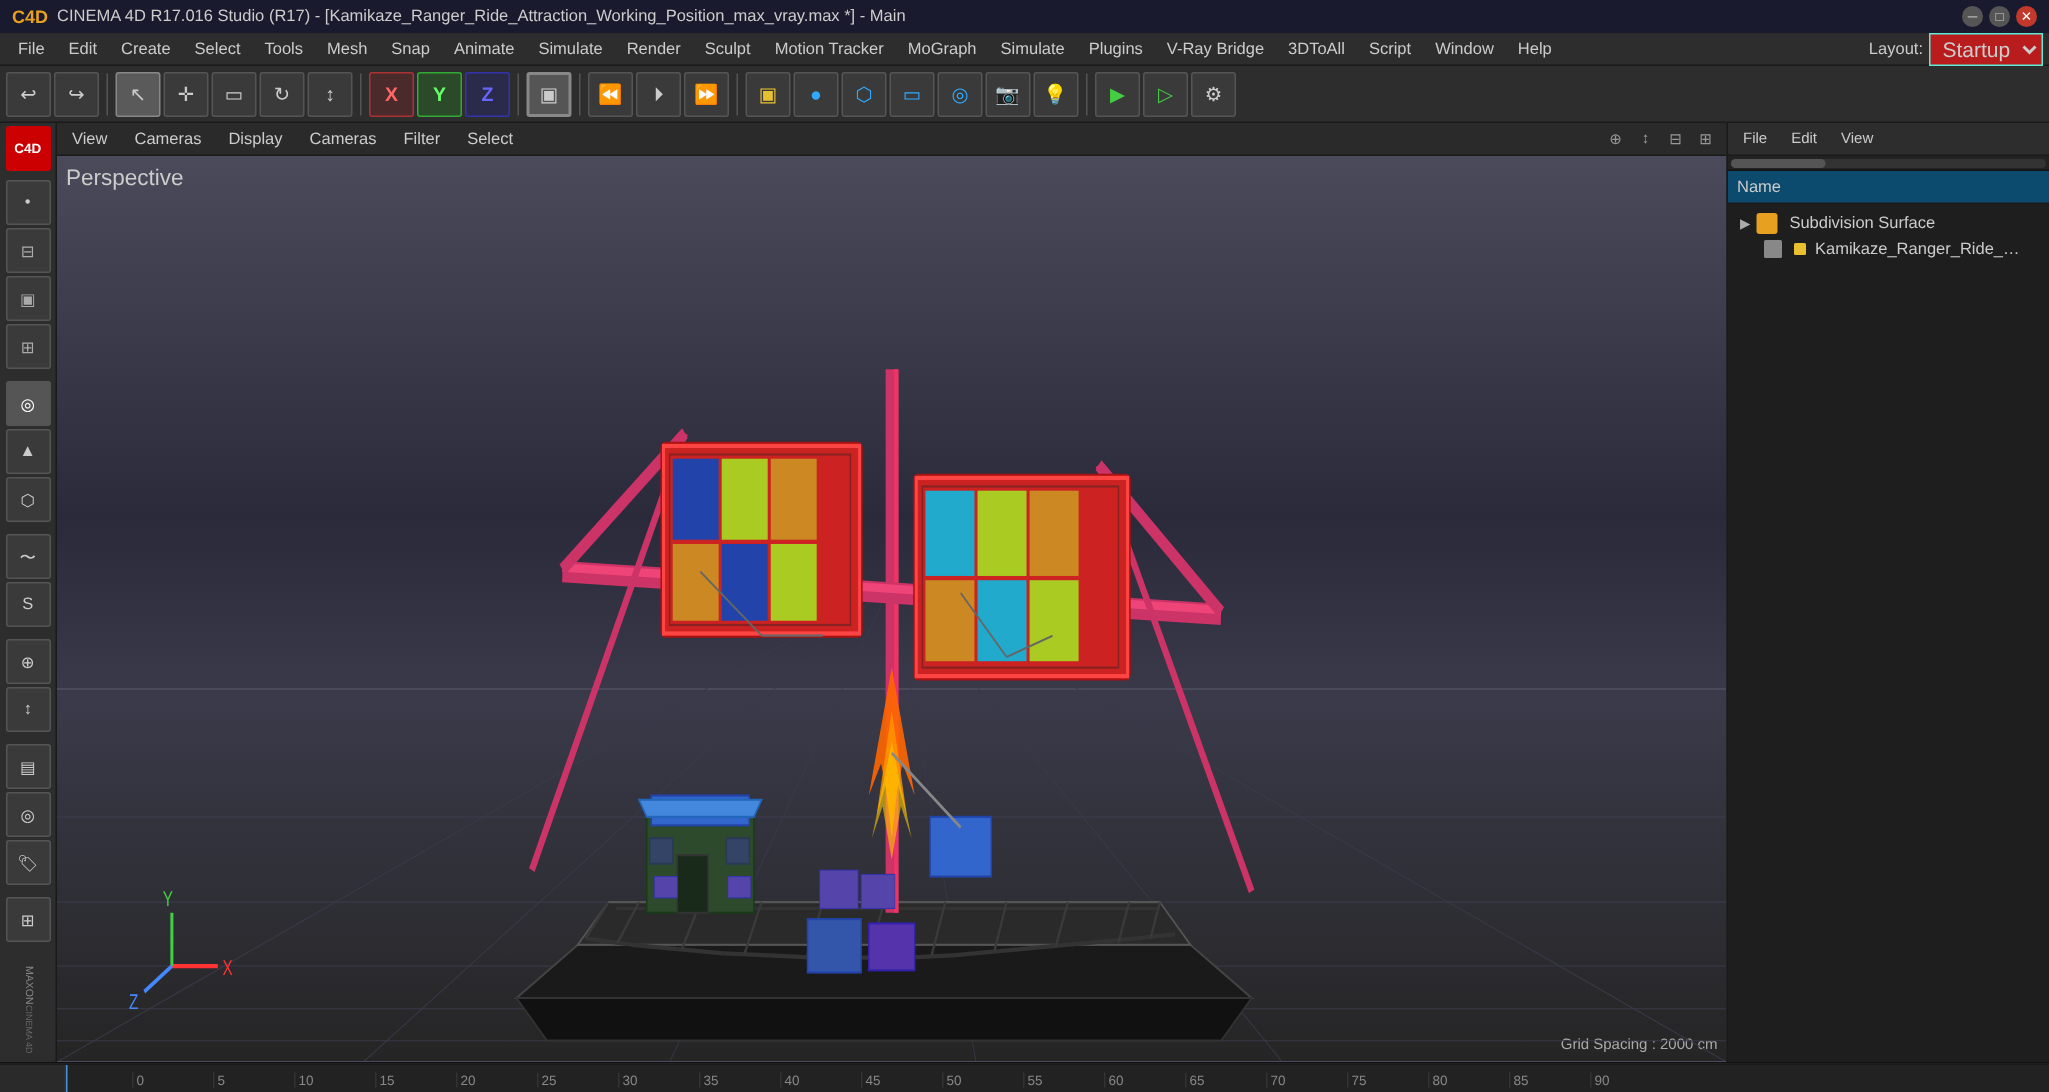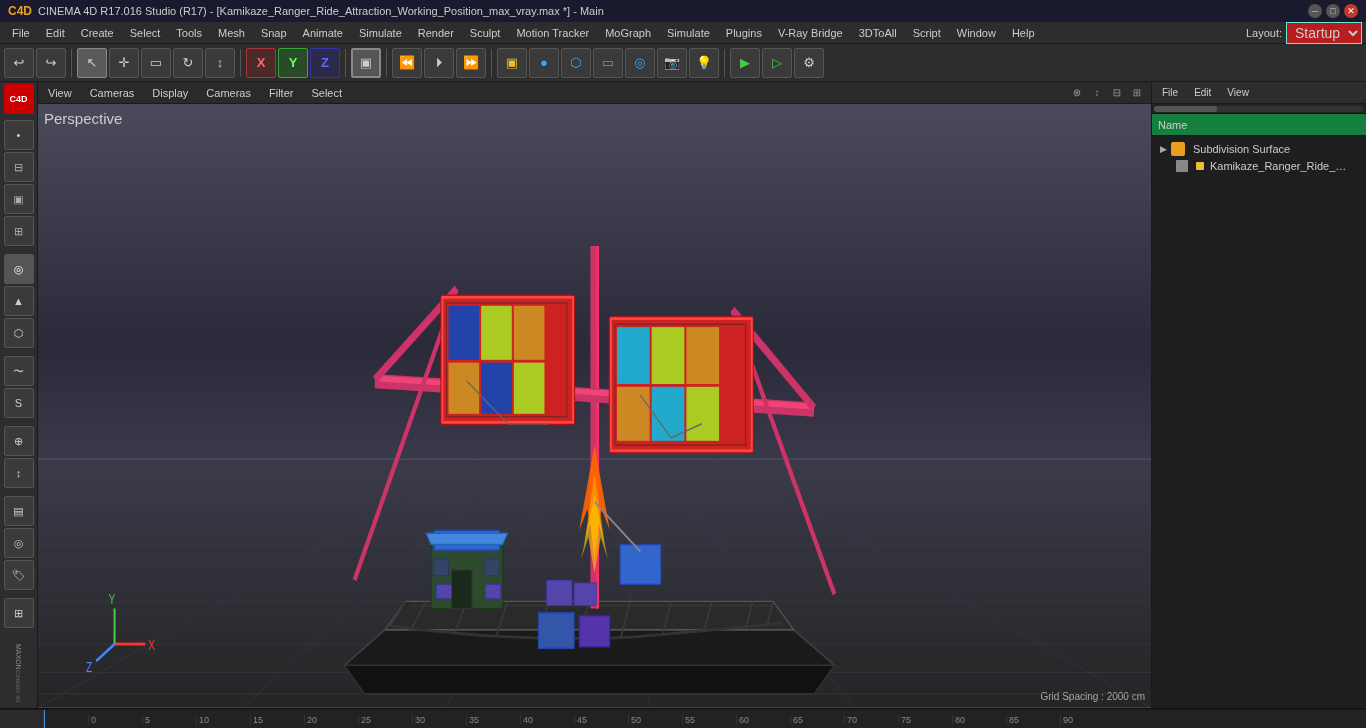--- a/index.html
+++ b/index.html
@@ -45,21 +45,21 @@
     #grid-spacing { position: absolute; bottom: 6px; right: 6px; color: #aaa; font-size: 10px; }
 
     
     #scene-svg { position: absolute; top: 0; left: 0; width: 100%; height: 100%; }
 
     
     #right-panel { width: 215px; background: #2a2a2a; border-left: 1px solid #1a1a1a; display: flex; flex-direction: column; }
     #right-panel-top { height: 22px; background: #2d2d2d; display: flex; align-items: center; padding: 0 4px; gap: 4px; border-bottom: 1px solid #1a1a1a; }
     .rp-tab { font-size: 10px; color: #ccc; cursor: pointer; padding: 2px 6px; }
 
-    #objects-header { height: 22px; background: #15803d; display: flex; align-items: center; padding: 0 6px; border-bottom: 1px solid #1a1a1a; font-size: 11px; color: #ccc; }
+    #objects-header { height: 22px; background: #0c4a6e; display: flex; align-items: center; padding: 0 6px; border-bottom: 1px solid #1a1a1a; font-size: 11px; color: #ccc; }
     #objects-tree { flex: 1; background: #1e1e1e; padding: 4px; overflow: hidden; }
     .tree-item { display: flex; align-items: center; gap: 4px; padding: 2px 4px; cursor: pointer; }
     .tree-arrow { color: #aaa; font-size: 9px; }
     .tree-label { font-size: 11px; color: #ccc; overflow: hidden; text-overflow: ellipsis; white-space: nowrap; max-width: 140px; }
     .tree-child { margin-left: 16px; }
 
     
     #timeline-area { height: 95px; background: #2a2a2a; border-top: 1px solid #1a1a1a; display: flex; flex-direction: column; }
     #timeline-ruler { height: 20px; background: #222; display: flex; align-items: center; overflow: hidden; border-bottom: 1px solid #1a1a1a; position: relative; }
     #timeline-playhead { position: absolute; left: 44px; top: 0; bottom: 0; width: 1px; background: #4a90d9; }

